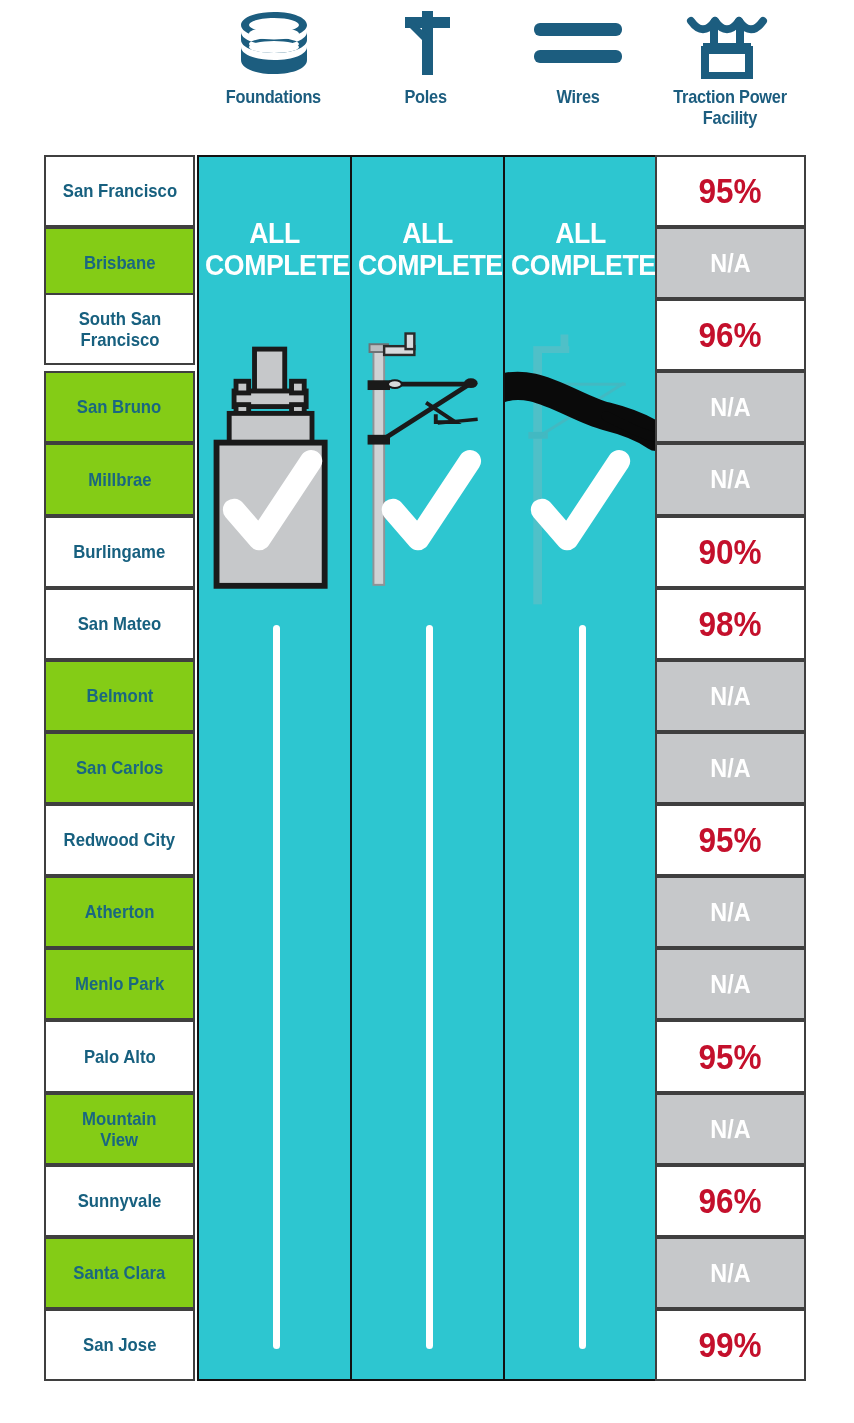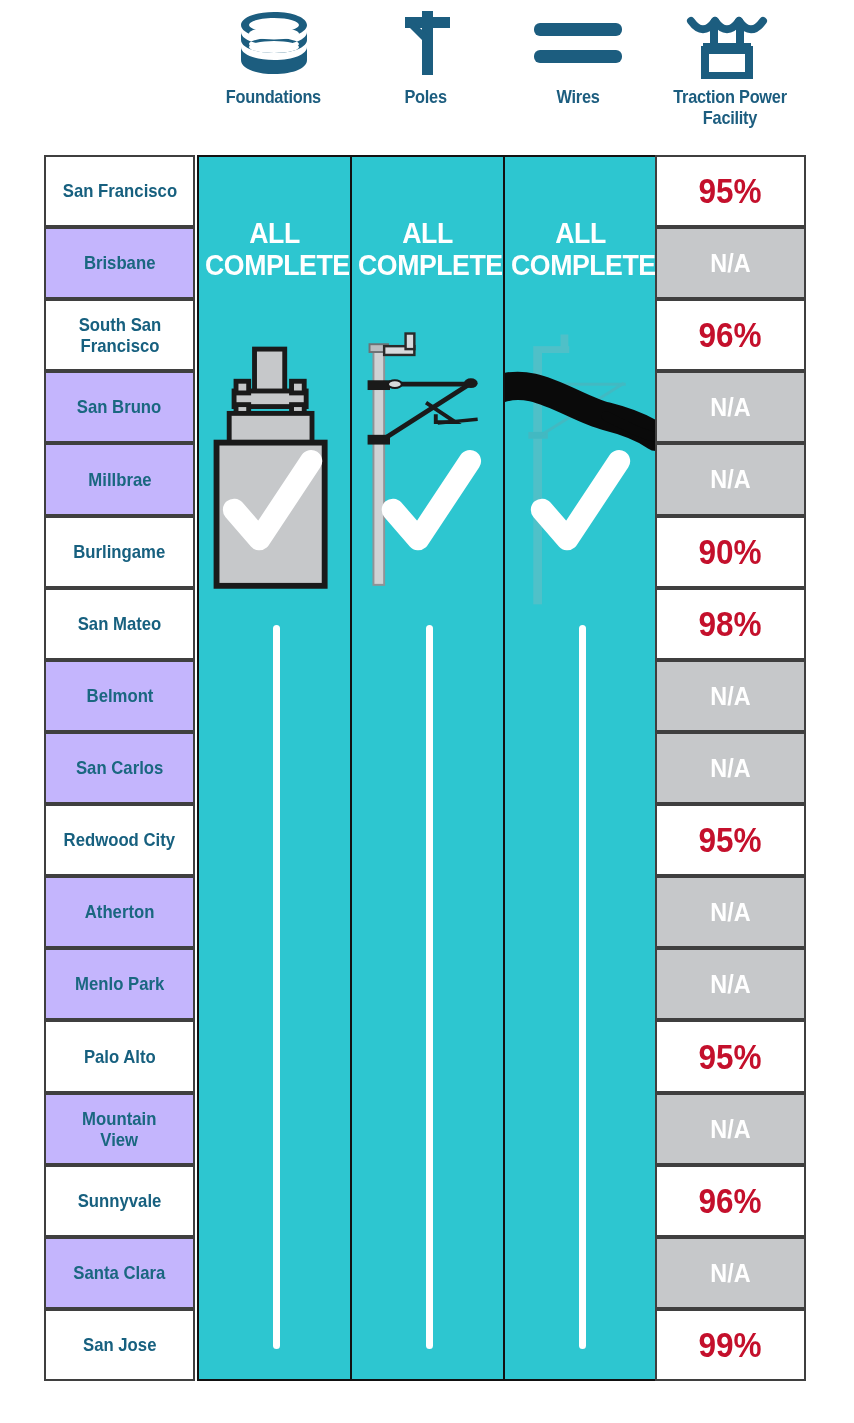--- a/index.html
+++ b/index.html
@@ -78,21 +78,21 @@
     font-size: 19px;
     font-weight: bold;
     line-height: 1.12;
     padding: 0 4px;
   }
   .city-cell > span {
     display: block;
     transform: scaleX(0.88);
   }
   .city-cell.white { background: #ffffff; }
-  .city-cell.teal  { background: #c4b5fd; color: #1A6780; }
+  .city-cell.teal  { background: #84cc16; color: #1A6780; }
 
   
   .tealcol {
     position: absolute;
     top: 0;
     height: 1226px;
     background: #2DC6D0;
     box-sizing: border-box;
     border: 2px solid #111111;
     overflow: hidden;
@@ -234,21 +234,21 @@
 
 <div id="grid">
 
   <div id="city-col">
       <div class="city-cell white" style="top: 0px; height: 72px;">
         <span>San Francisco</span>
       </div>
       <div class="city-cell teal" style="top: 72px; height: 72px;">
         <span>Brisbane</span>
       </div>
-      <div class="city-cell white" style="top: 144px; height: 72px;">
+      <div class="city-cell white" style="top: 138px; height: 72px;">
         <span>South San<br>Francisco</span>
       </div>
       <div class="city-cell teal" style="top: 216px; height: 72px;">
         <span>San Bruno</span>
       </div>
       <div class="city-cell white" style="top: 361px; height: 72px;">
         <span>Burlingame</span>
       </div>
       <div class="city-cell teal" style="top: 288px; height: 73px;">
         <span>Millbrae</span>

